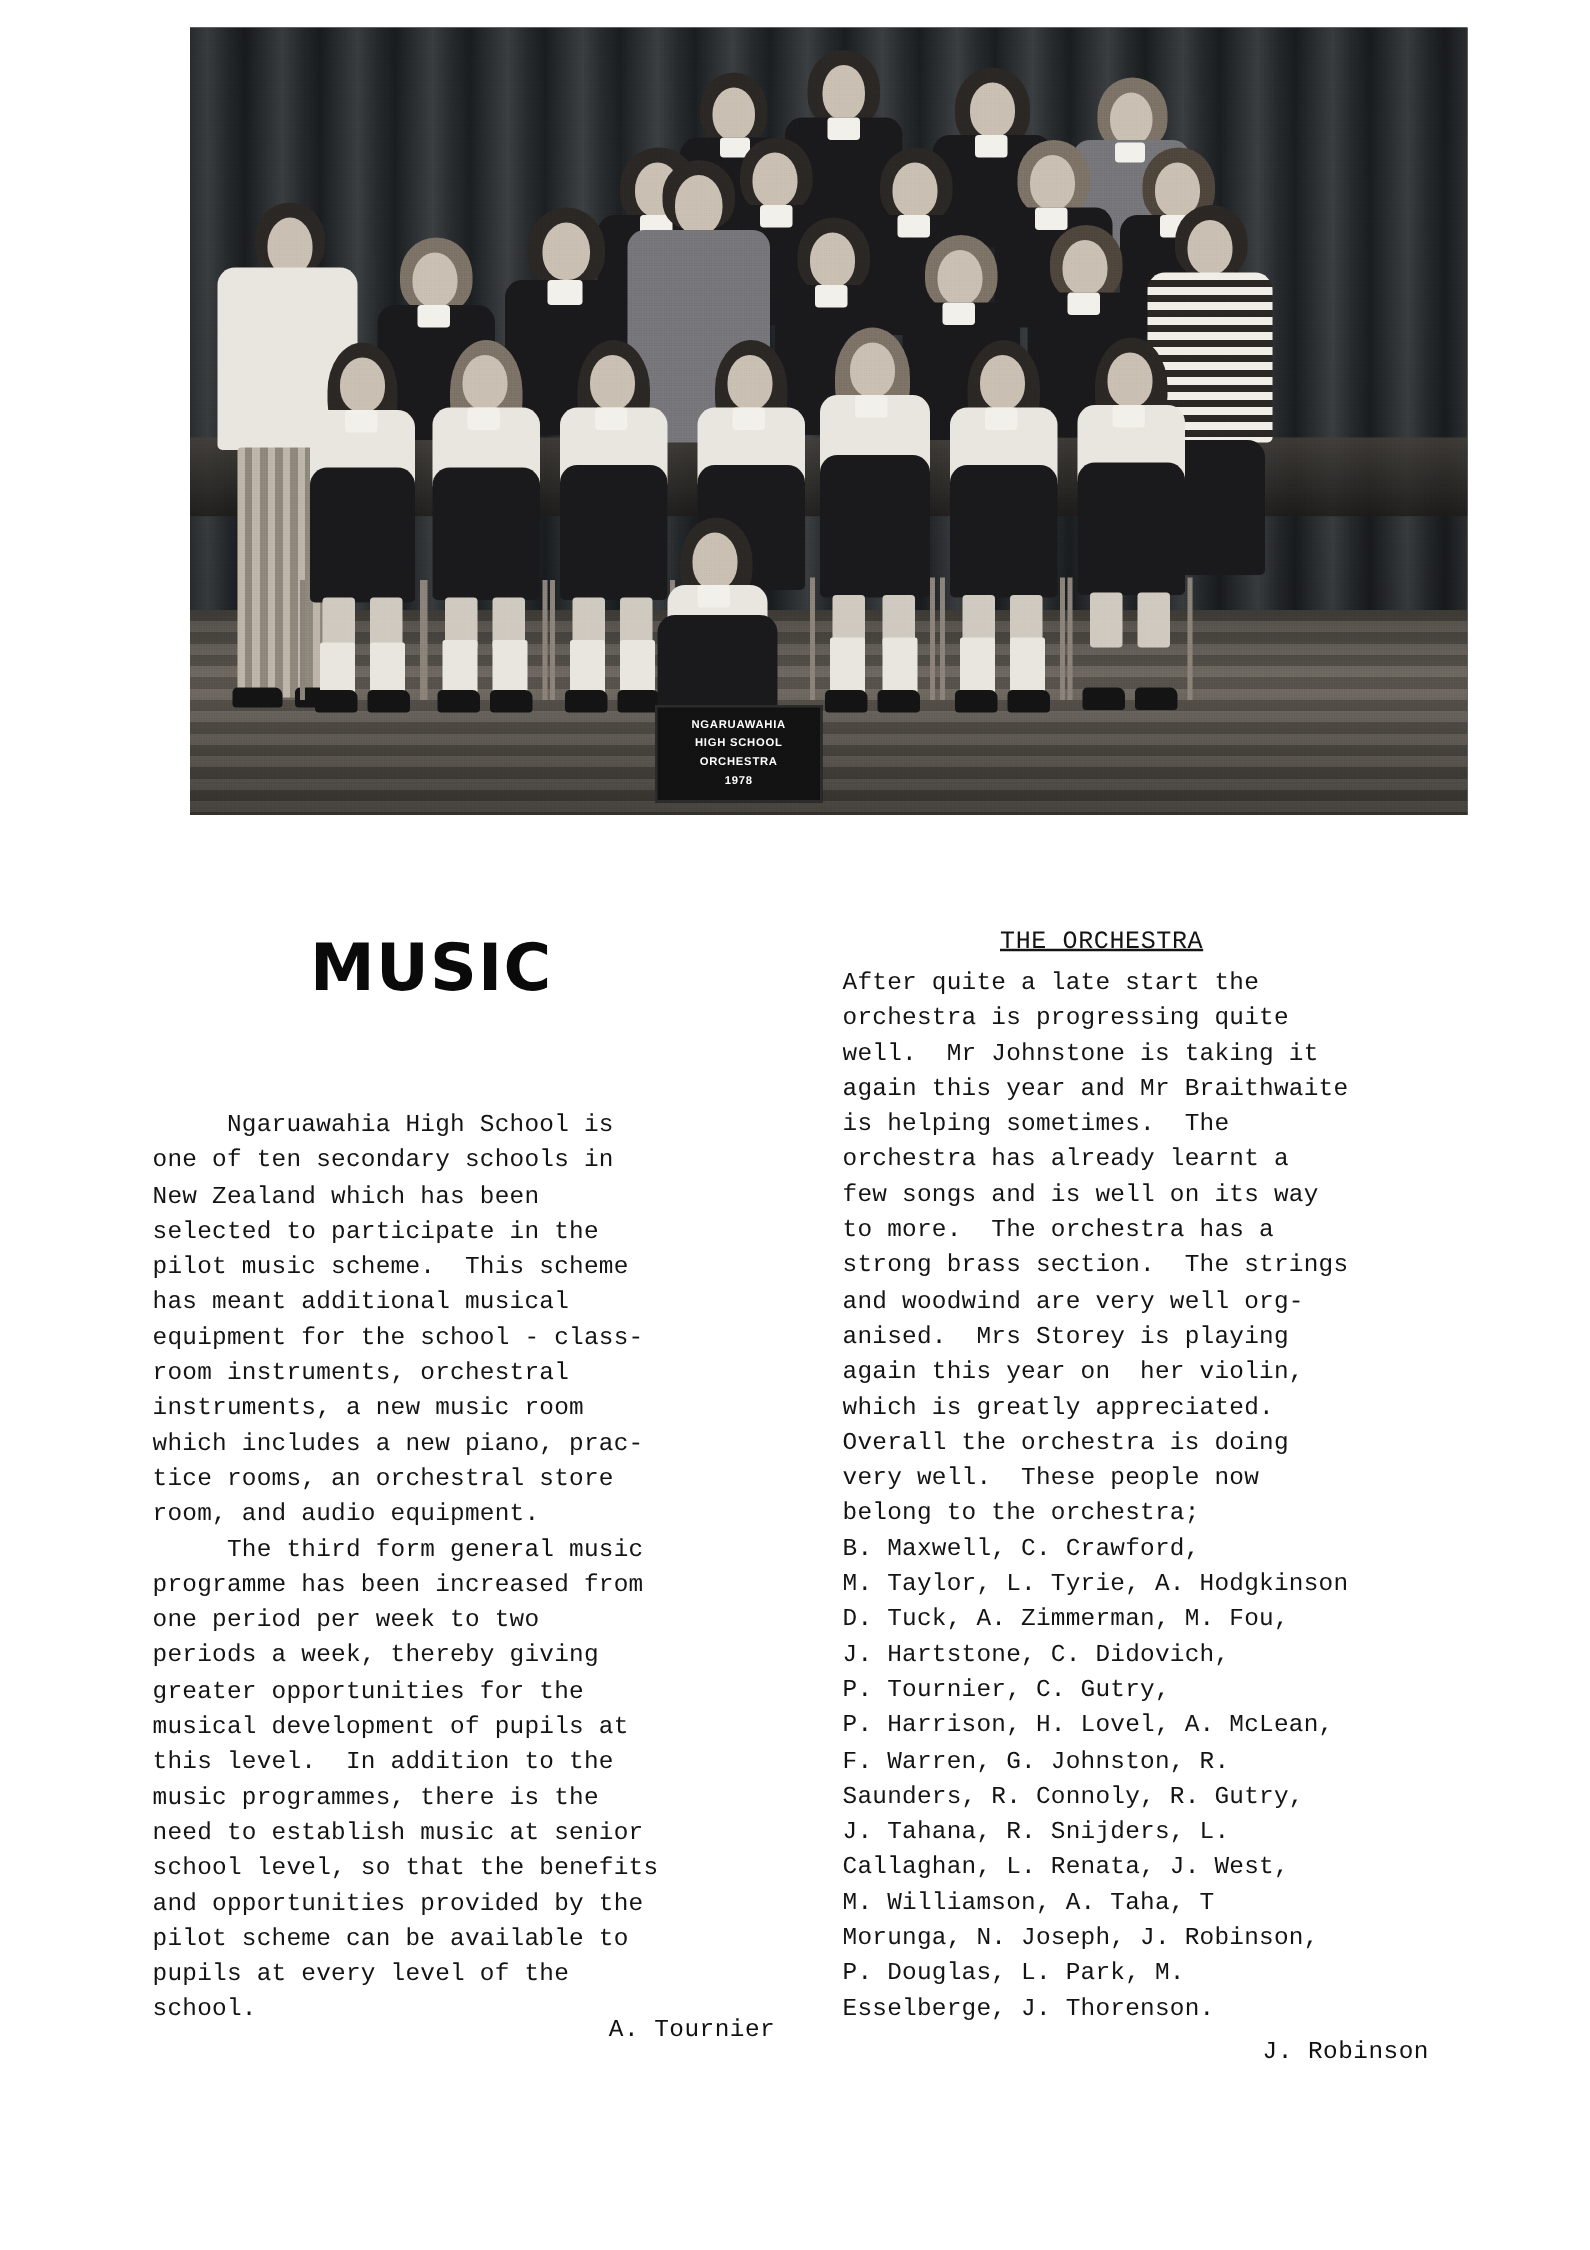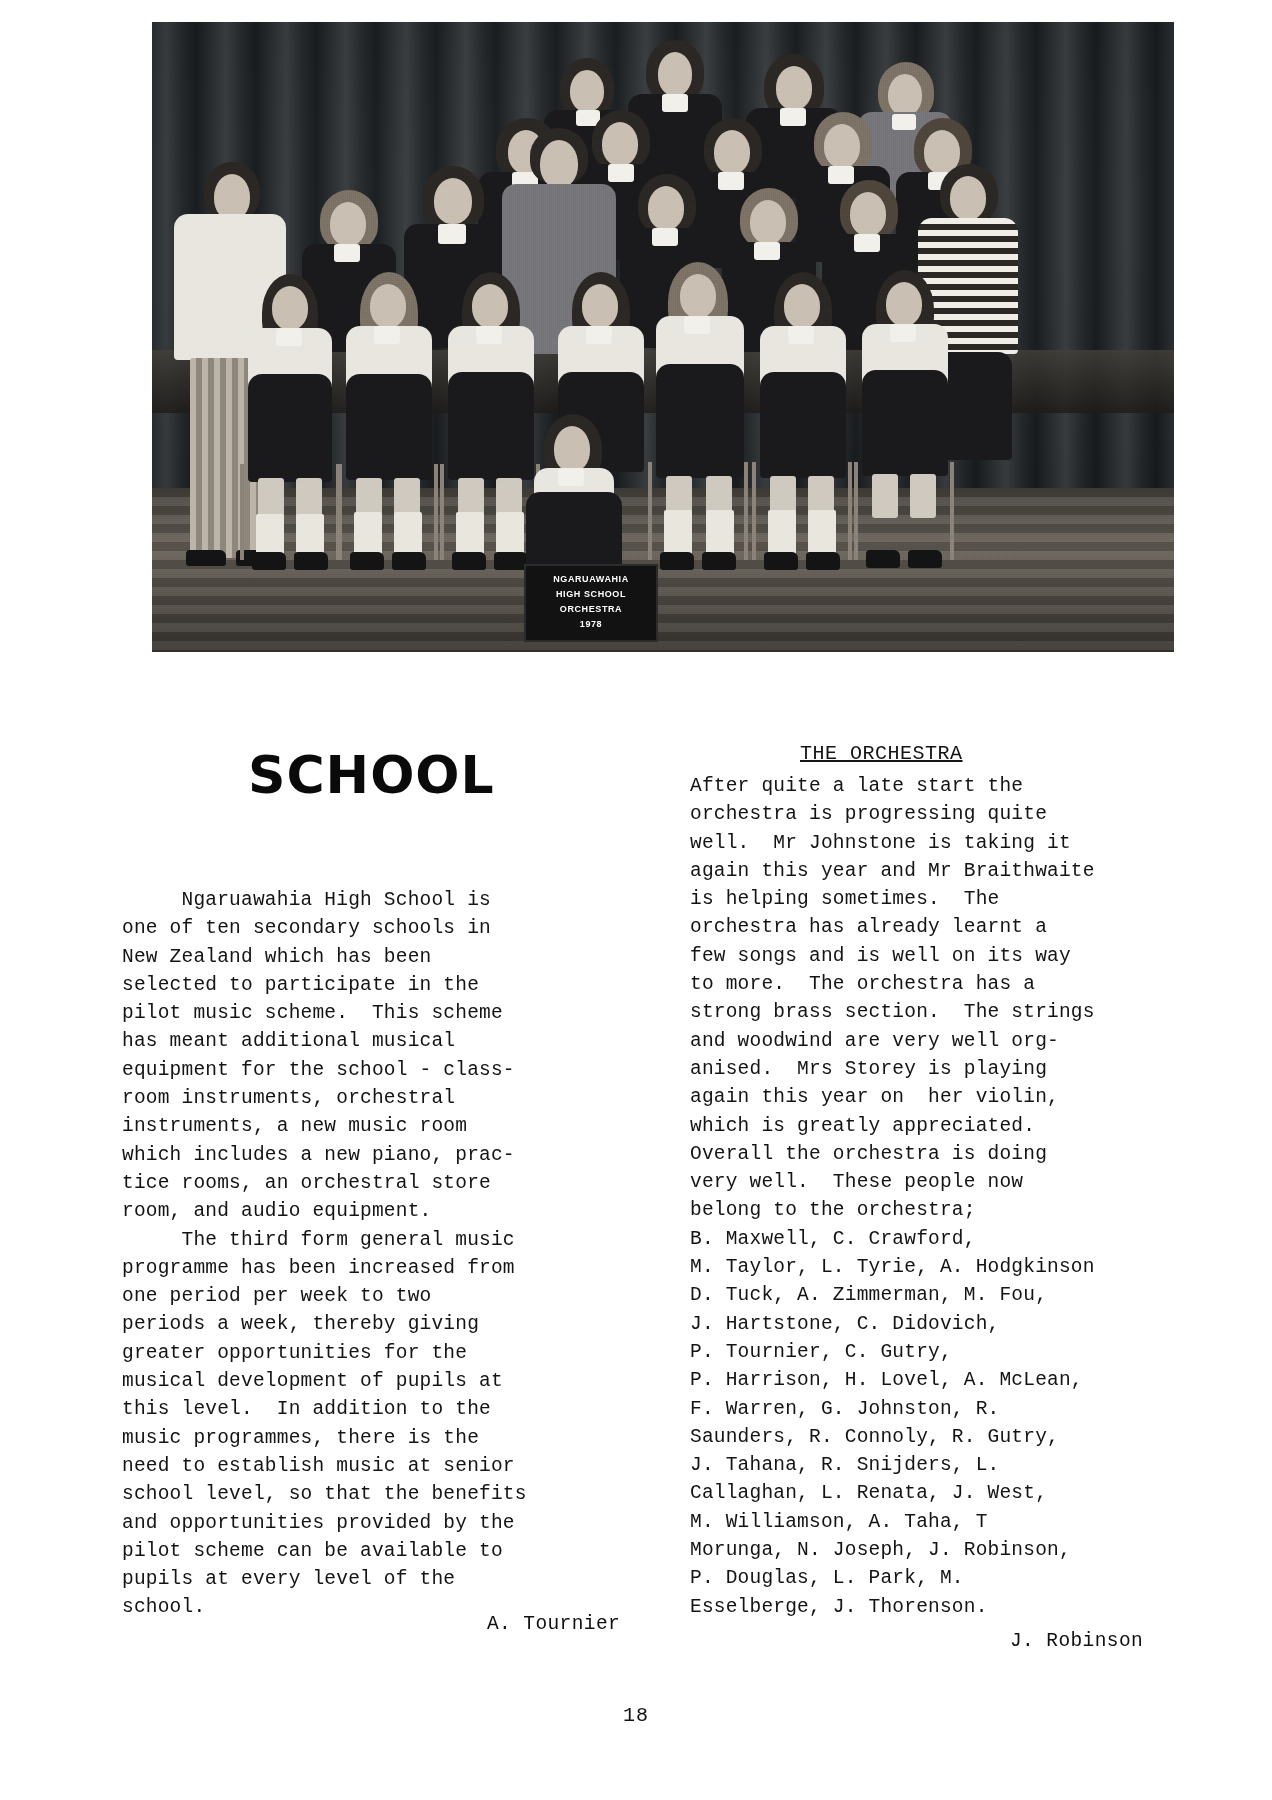--- a/index.html
+++ b/index.html
@@ -179,21 +179,21 @@
     left: 800px;
     top: 742px;
     font-size: 20px;
     letter-spacing: .5px;
     text-decoration: underline;
     color: #141414;
   }
 
   .col-right {
     position: absolute;
-    left: 690px;
+    left: 674px;
     top: 772px;
     width: 532px;
     font-size: 19.5px;
     line-height: 28.3px;
     letter-spacing: .2px;
     color: #141414;
     white-space: pre-wrap;
   }
 
   .sig-left {
@@ -445,21 +445,21 @@
     <div class="sign">
       <div>NGARUAWAHIA</div>
       <div>HIGH  SCHOOL</div>
       <div>ORCHESTRA</div>
       <div>1978</div>
     </div>
 
     <div class="grain"></div>
   </div>
 
-  <div class="music-title">SCHOOL</div>
+  <div class="music-title">MUSIC</div>
 
   <div class="col-left">     Ngaruawahia High School is
 one of ten secondary schools in
 New Zealand which has been
 selected to participate in the
 pilot music scheme.  This scheme
 has meant additional musical
 equipment for the school - class-
 room instruments, orchestral
 instruments, a new music room
@@ -509,14 +509,13 @@
 J. Tahana, R. Snijders, L.
 Callaghan, L. Renata, J. West,
 M. Williamson, A. Taha, T
 Morunga, N. Joseph, J. Robinson,
 P. Douglas, L. Park, M.
 Esselberge, J. Thorenson.</div>
 
   <div class="sig-left">A. Tournier</div>
   <div class="sig-right">J. Robinson</div>
 
-  <div class="page-number">18</div>
 </div>
 
 </body></html>

